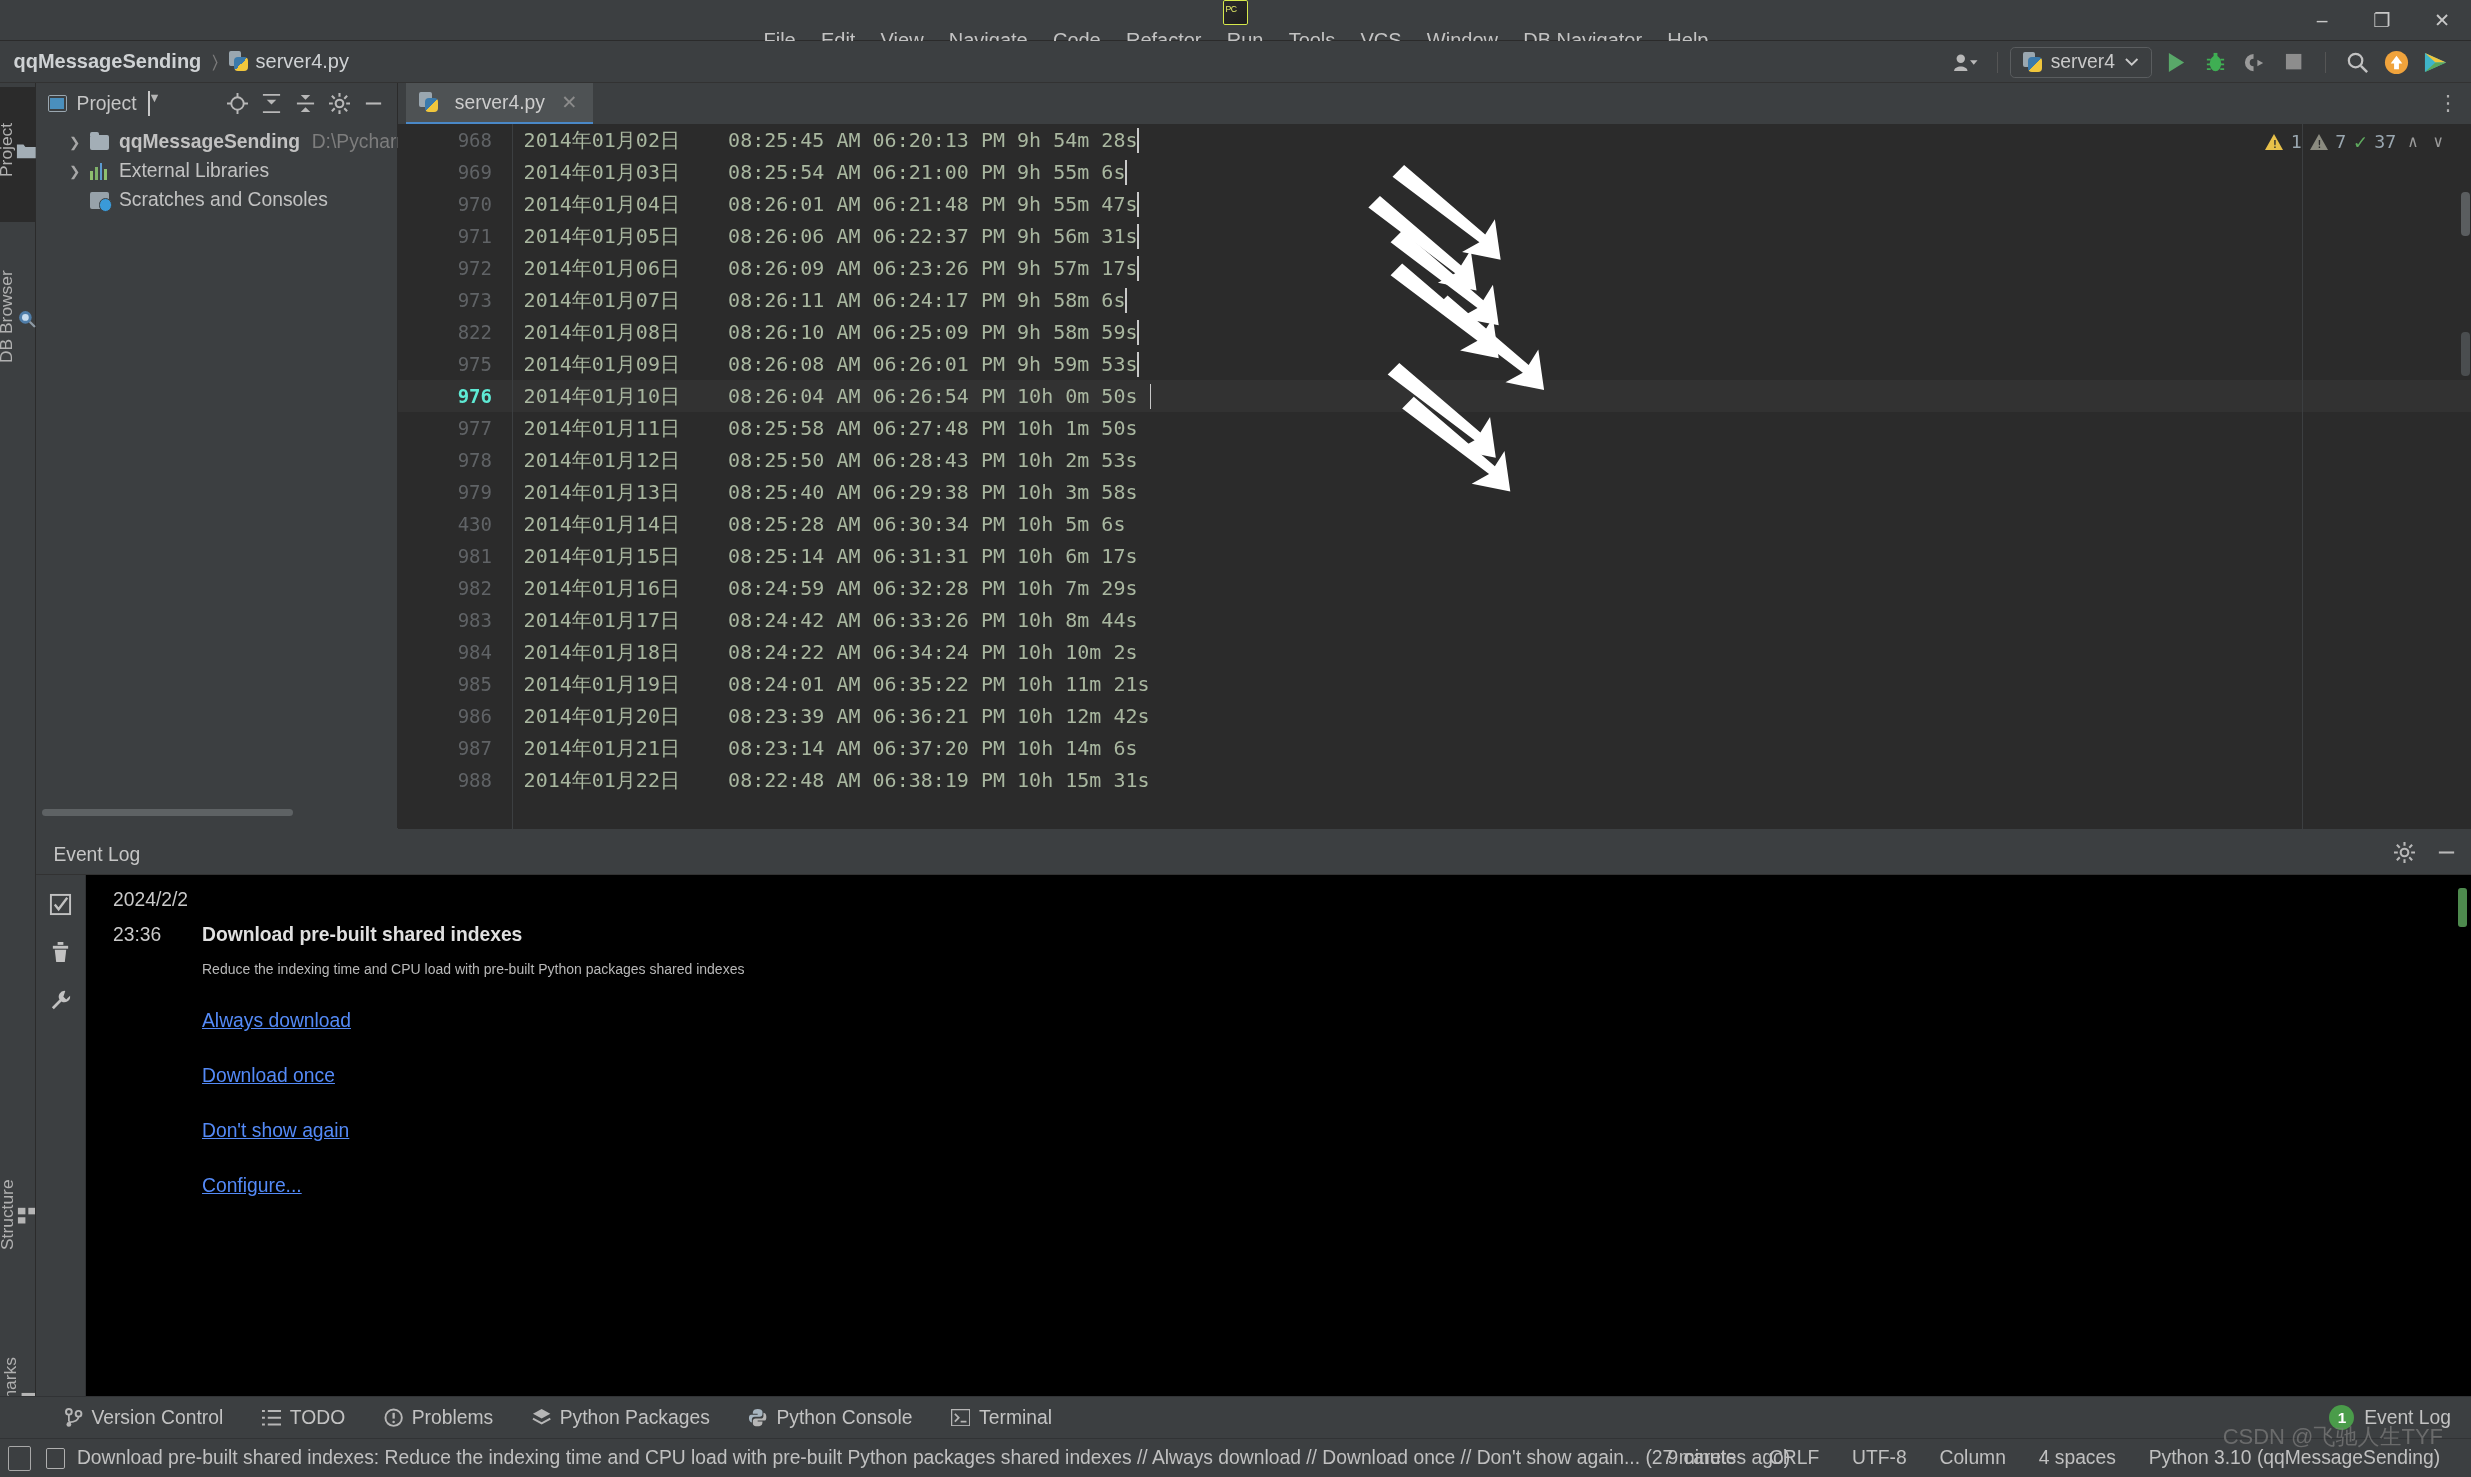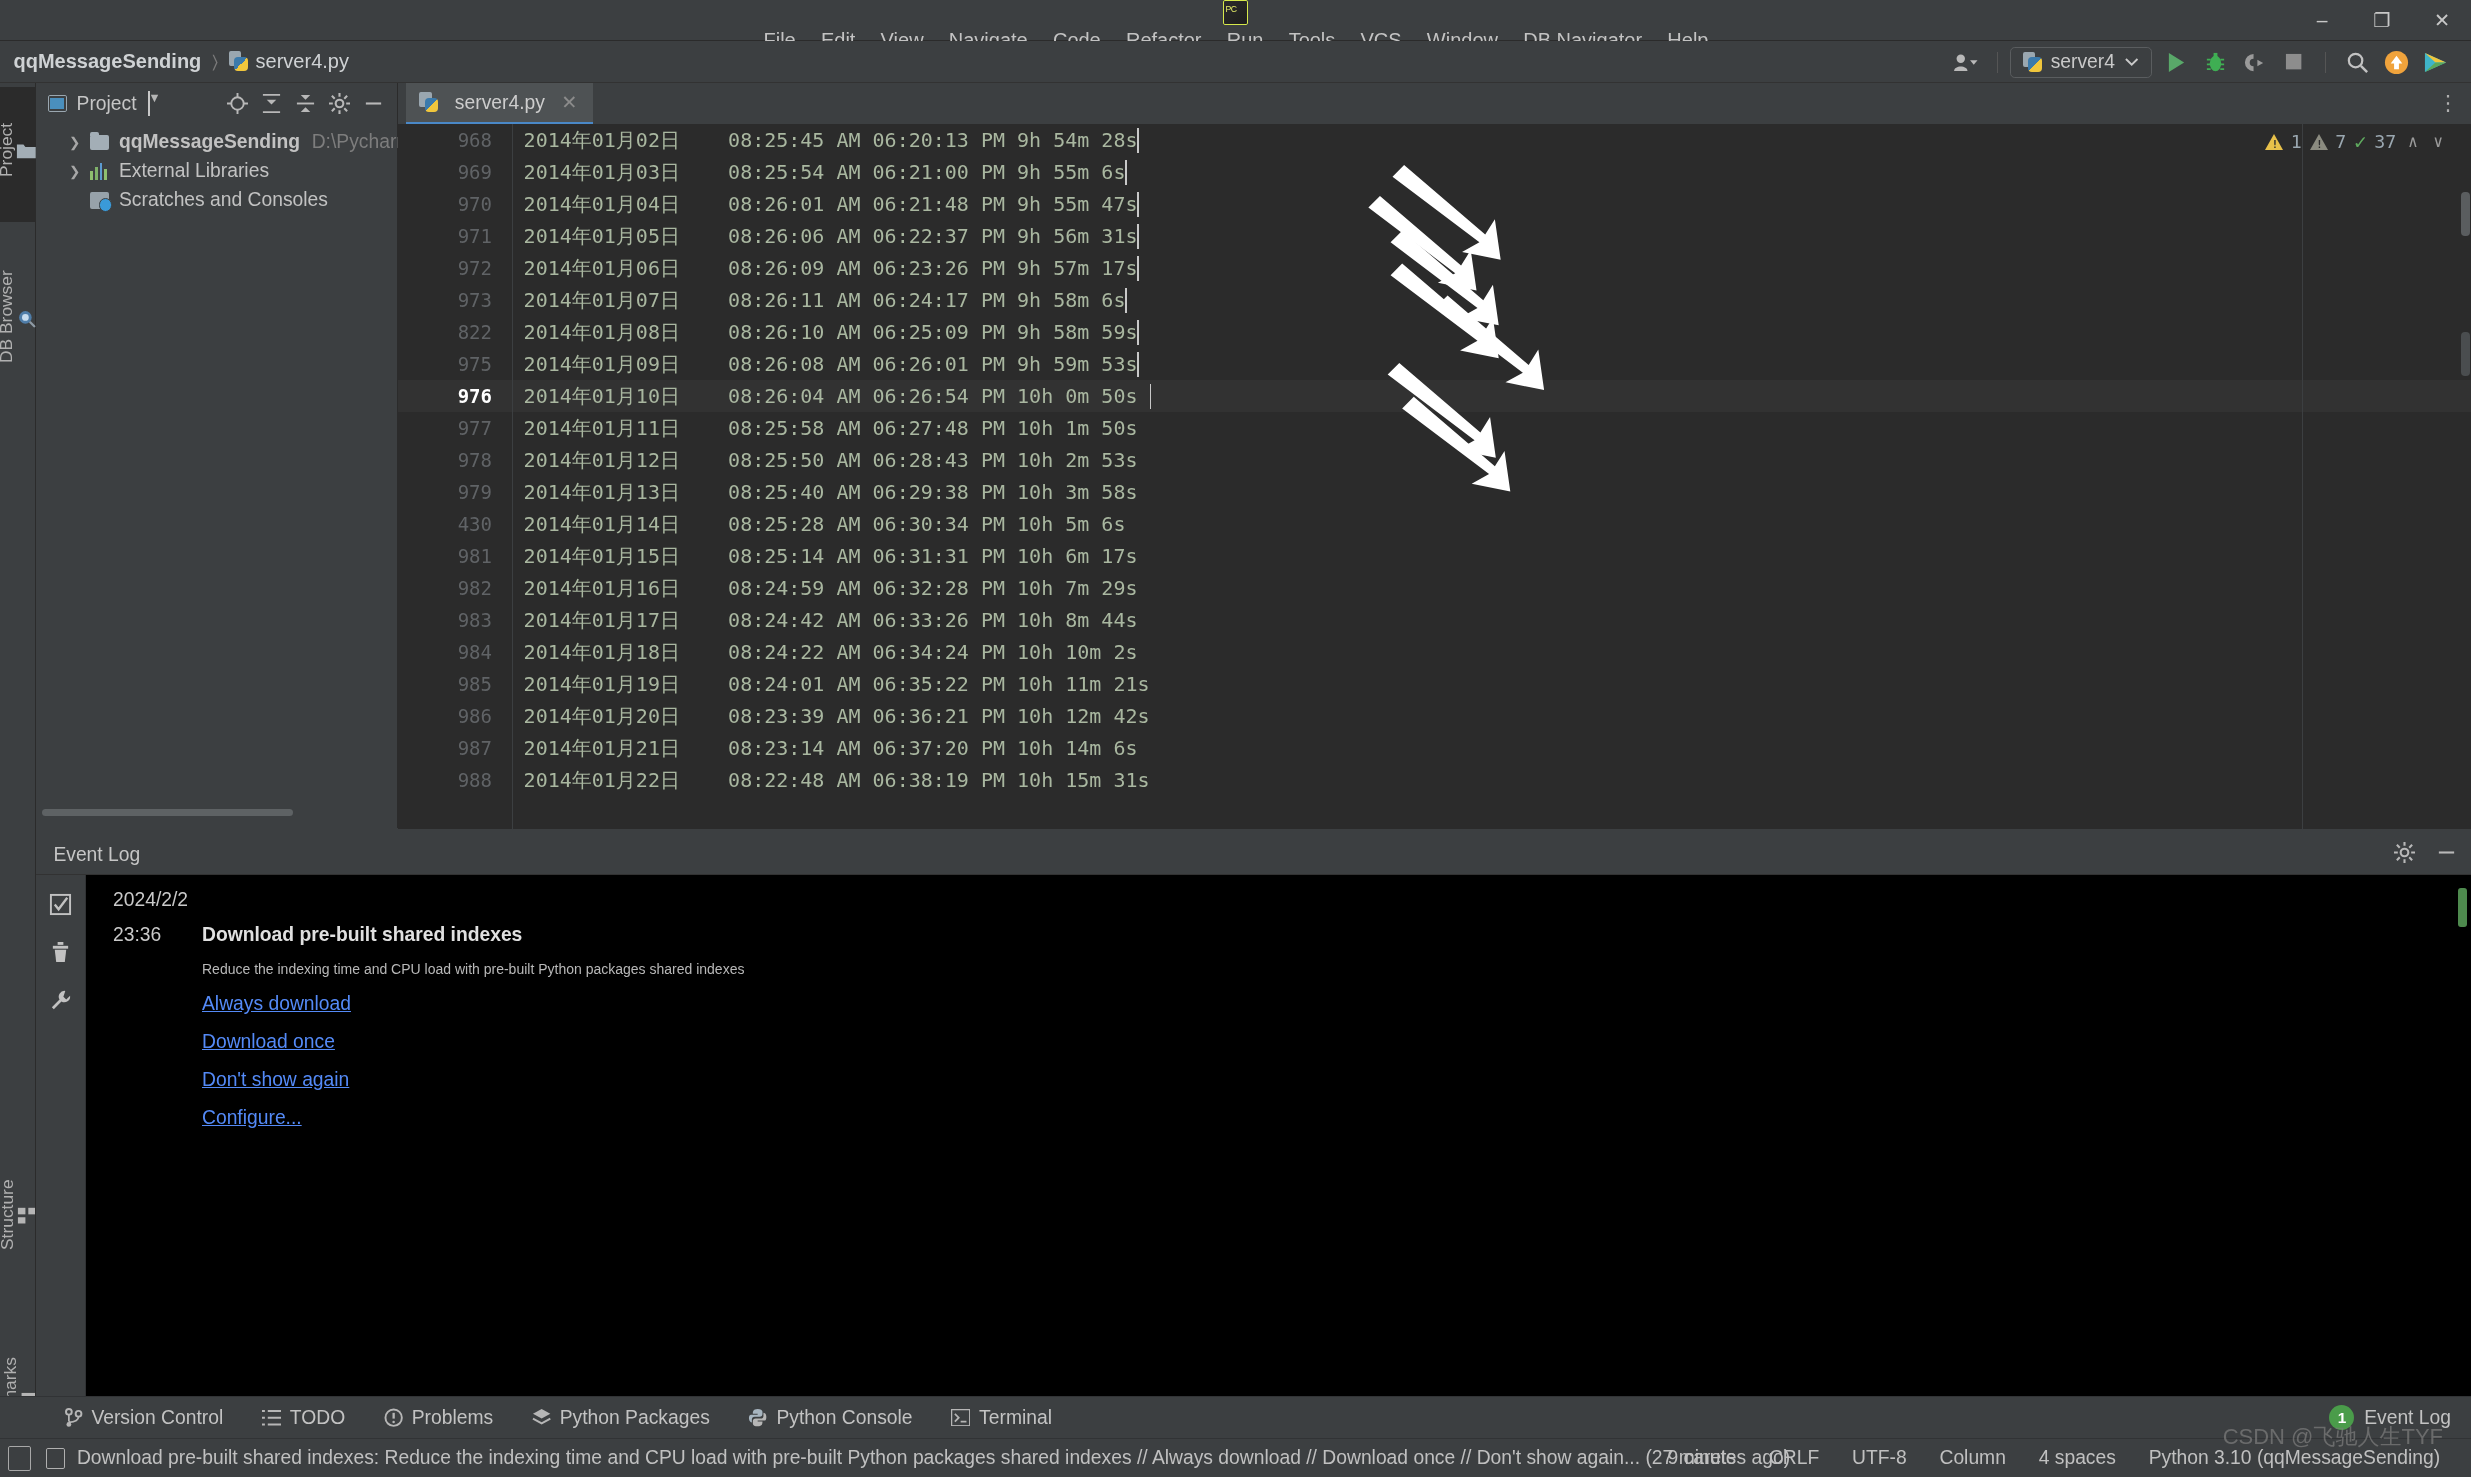--- a/index.html
+++ b/index.html
@@ -162,21 +162,21 @@
   }
   .code-line {
     position:relative; height:32px; display:flex; align-items:center;
     font-family:"DejaVu Sans Mono", monospace; font-size:20px;
   }
   .code-line.current { background:#323232; }
   .gutter {
     width:114px; text-align:right; padding-right:20px; color:#606366;
     font-family:"DejaVu Sans Mono", monospace; font-size:19px; flex:0 0 auto;padding-left:18px;
   }
-  .code-line.current .gutter { color:#ffffff; font-weight:bold; }
+  .code-line.current .gutter { color:#5eead4; font-weight:bold; }
   .gutter-border {
     position:absolute; left:114px; top:0; width:1px; height:705px; background:#3c3f41; z-index:2;
   }
   .code-text { color:#a9b7a0; white-space:pre; padding-left:11.6px; }
   .caret {
     display:inline-block; width:1.9px; height:25px; background:#c8c8c8;
     vertical-align:middle; margin-left:0px;
   }
   #right-split {
     position:absolute; left:1904px; top:0; width:1px; height:705px; background:#3c3f41;
@@ -226,21 +226,21 @@
   #el-body {
     position:absolute; left:50px; top:39px; width:2386px; height:532px;
     background:#000000; padding-left:27px; padding-top:13.5px;
   }
   .el-date { font-size:19.3px; color:#c9c9c9; margin-bottom:13.5px; }
   .el-entry { display:flex; align-items:flex-start; }
   .el-time { font-size:19.3px; color:#c9c9c9; width:89px; flex:0 0 auto; }
   .el-title { font-size:19.3px; color:#e0e0e0; font-weight:bold; }
   .el-desc { font-size:14px; color:#b8b8b8; margin-top:15.4px; margin-left:89px; }
   .el-link {
-    font-size:19.3px; color:#548af7; text-decoration:underline; margin-top:16px; margin-left:89px;
+    font-size:19.3px; color:#548af7; text-decoration:underline; margin-top:33px; margin-left:89px;
     display:block; width:max-content;
   }
   #el-scroll {
     position:absolute; right:4.8px; top:52px; width:9.7px; height:39px;
     background:#4e8a4e; border-radius:2.9px;
   }
 
   
   #toolwin-bar {
     position:absolute; left:0; bottom:39px; width:2472px; height:42px;

